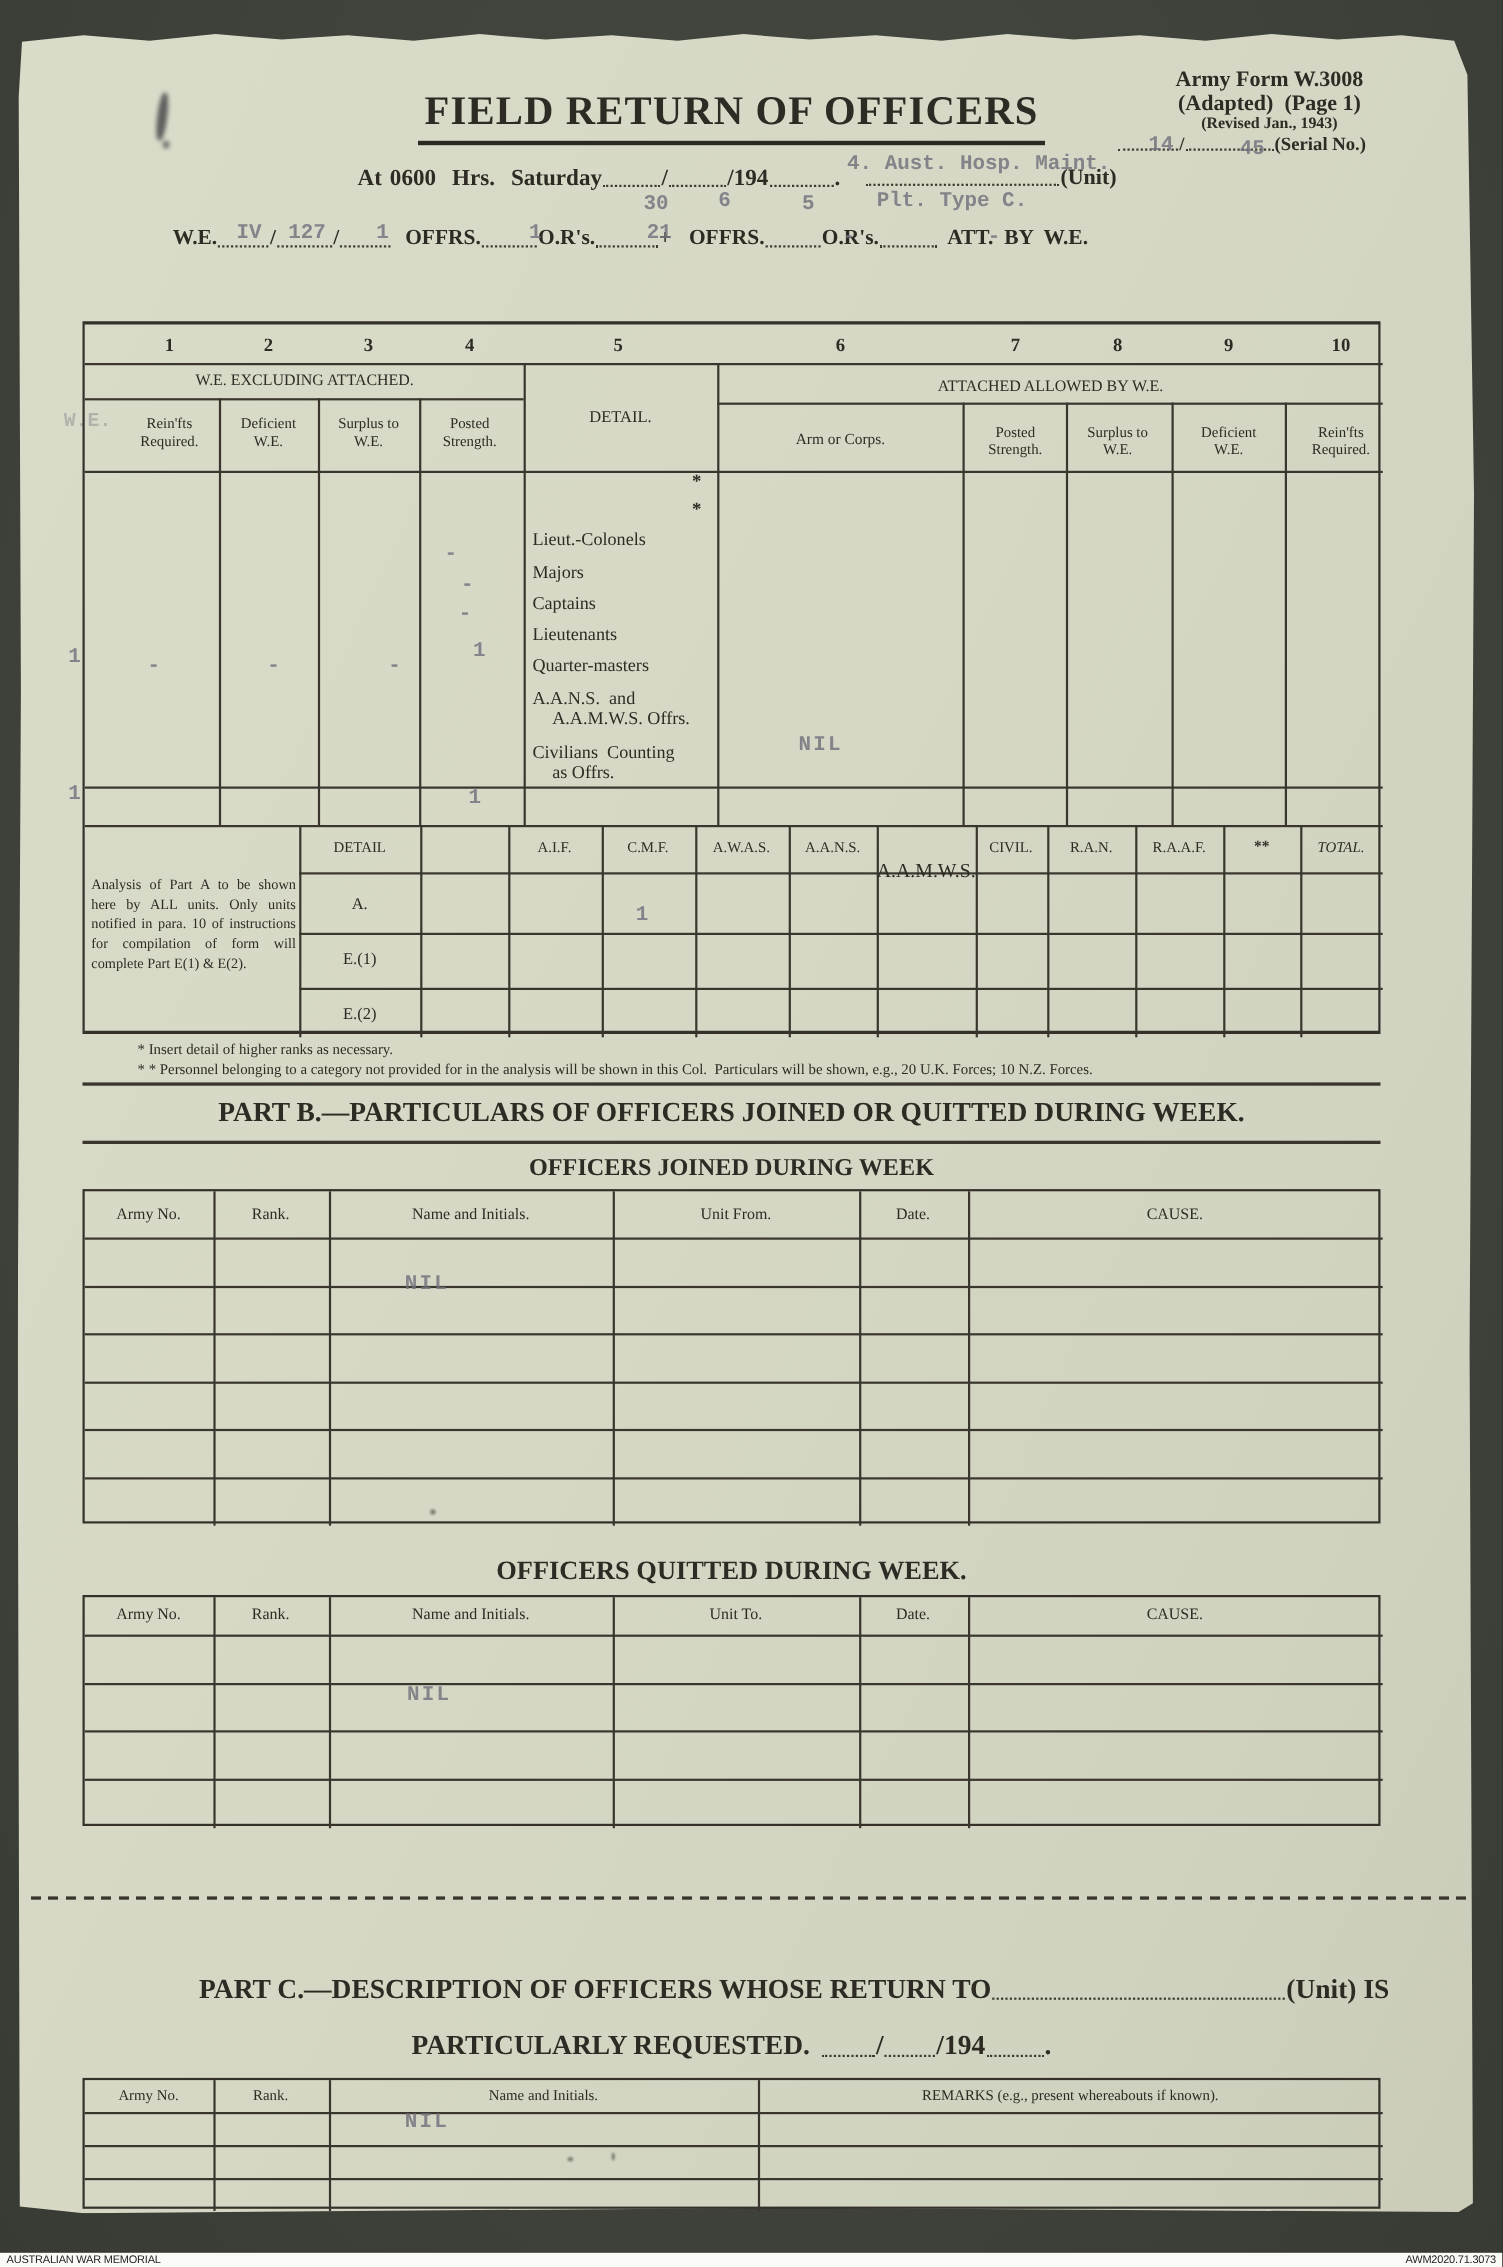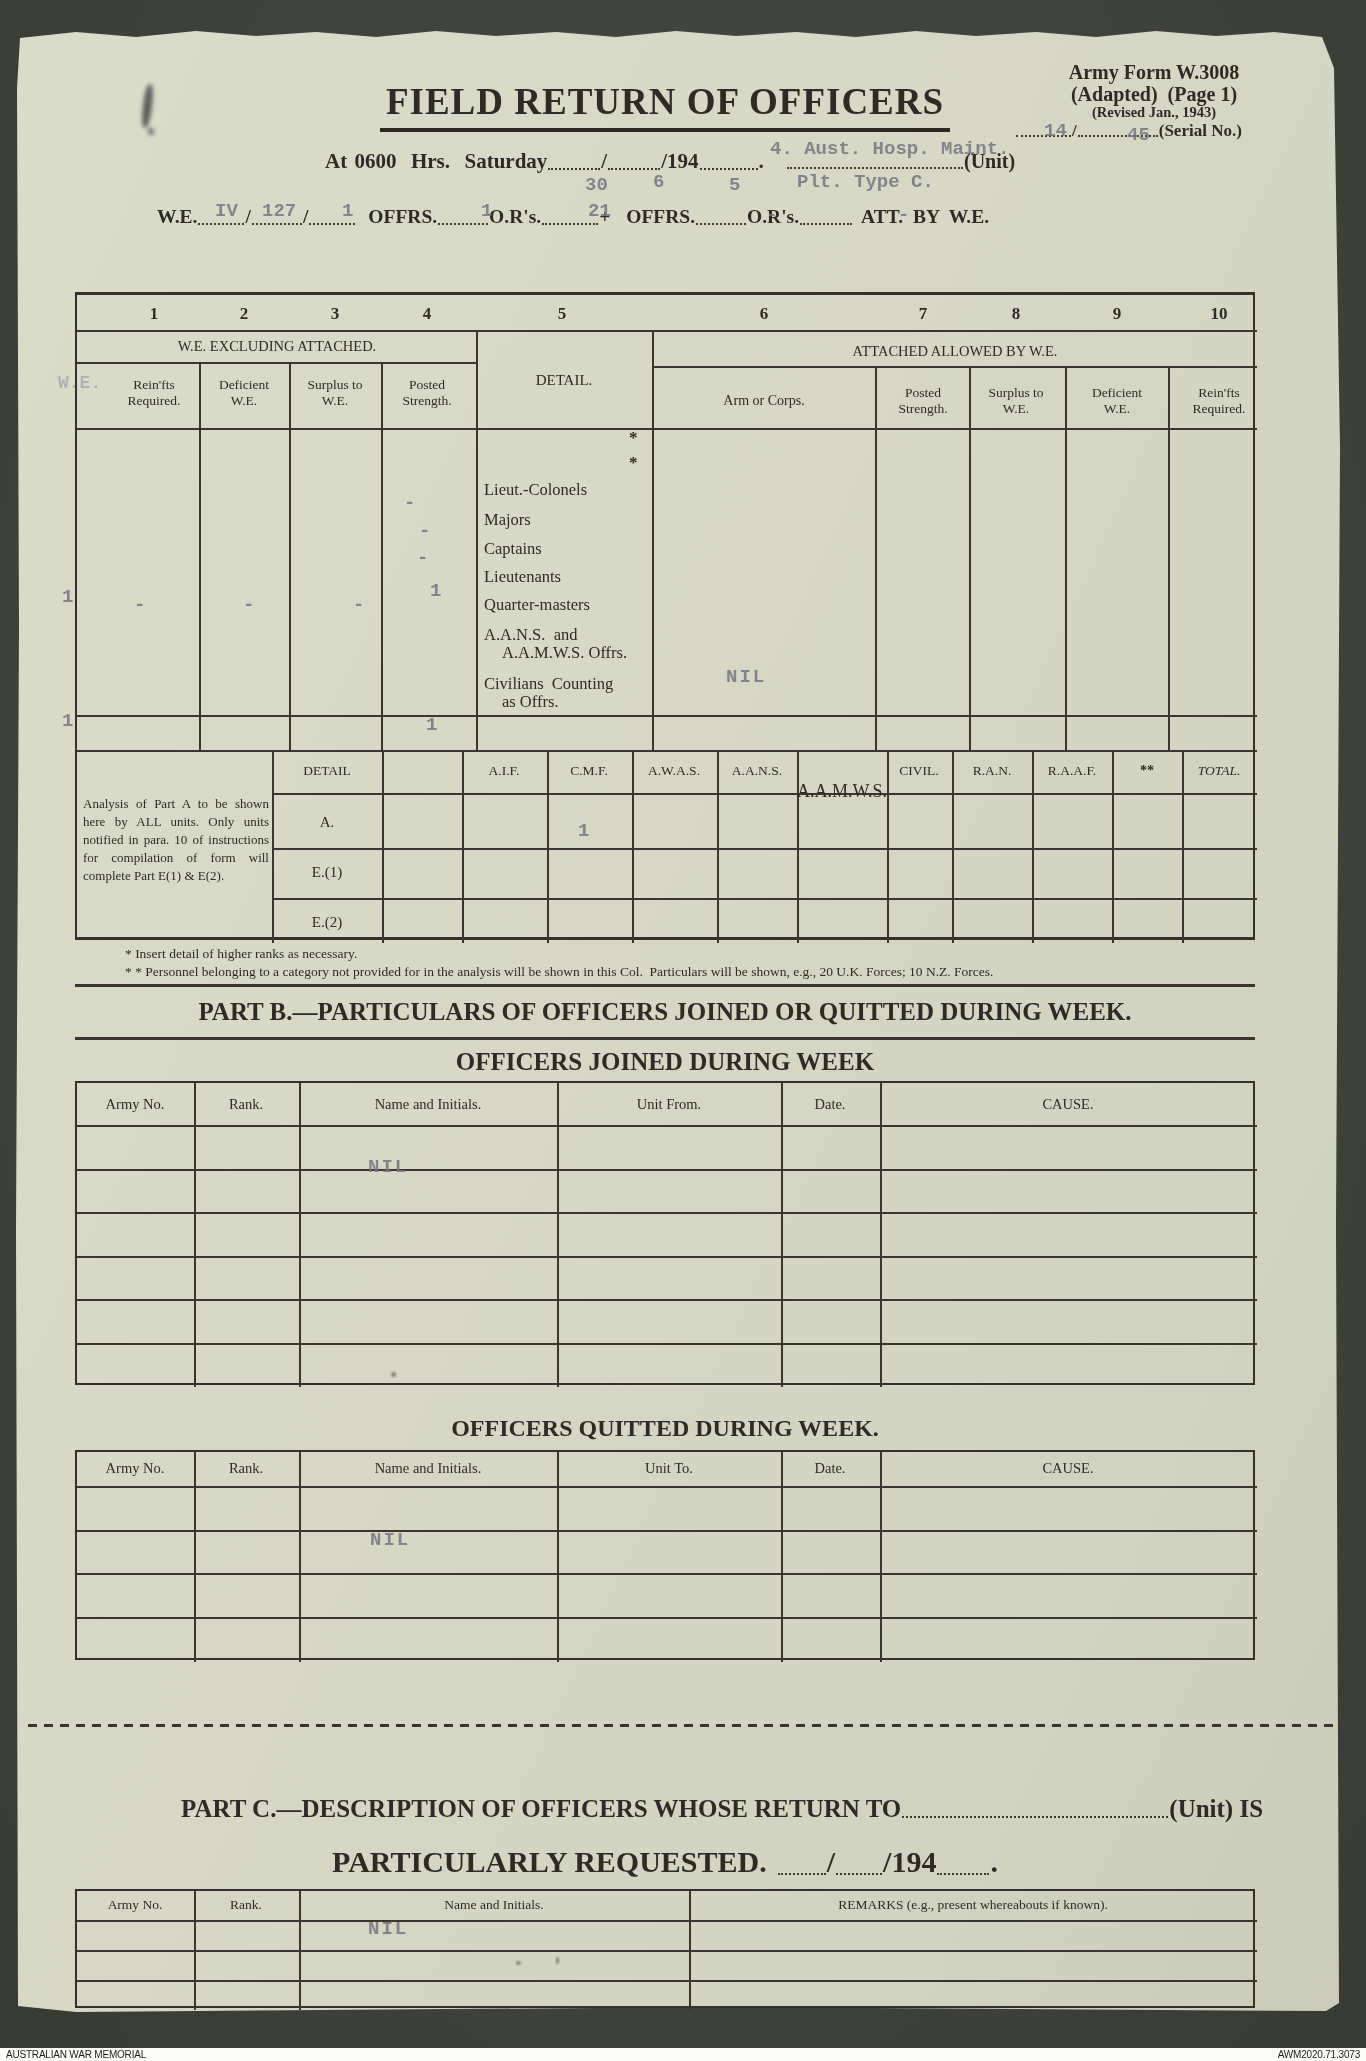--- a/index.html
+++ b/index.html
@@ -194,21 +194,21 @@
   <span class="typed" style="left:426px;top:716px;">1</span>
   <span class="typed" style="left:578px;top:822px;">1</span>
 
   <div class="txt" style="left:125px;top:946px;font-size:13.5px;">* Insert detail of higher ranks as necessary.</div>
   <div class="txt" style="left:125px;top:964px;font-size:13.5px;">* * Personnel belonging to a category not provided for in the analysis will be shown in this Col.  Particulars will be shown, e.g., 20 U.K. Forces; 10 N.Z. Forces.</div>
 
   <div class="hl" style="left:75px;top:984px;width:1180px;height:3px;"></div>
 
   <div class="abs c b" style="left:75px;top:998px;width:1180px;font-size:25px;white-space:pre;">PART B.—PARTICULARS OF OFFICERS JOINED OR QUITTED DURING WEEK.</div>
   <div class="hl" style="left:75px;top:1037px;width:1180px;height:3px;"></div>
-  <div class="abs c b" style="left:75px;top:1048px;width:1180px;font-size:25px;white-space:pre;">OFFICERS JOINED DURING WEEK</div>
+  <div class="abs c b" style="left:75px;top:1048px;width:1180px;font-size:22px;white-space:pre;">OFFICERS JOINED DURING WEEK</div>
 
   <div class="abs" style="left:75px;top:1081px;width:1180px;height:304px;border:2.4px solid #35312a;box-sizing:border-box;">
     <div class="lab" style="left:58px;top:13px;font-size:14.5px;">Army No.</div>
     <div class="lab" style="left:169px;top:13px;font-size:14.5px;">Rank.</div>
     <div class="lab" style="left:351px;top:13px;font-size:14.5px;">Name and Initials.</div>
     <div class="lab" style="left:592px;top:13px;font-size:14.5px;">Unit From.</div>
     <div class="lab" style="left:753px;top:13px;font-size:14.5px;">Date.</div>
     <div class="lab" style="left:991px;top:13px;font-size:14.5px;">CAUSE.</div>
     <div class="hl" style="top:42px;left:0;width:1180px;height:2.2px;"></div>
     <div class="hl" style="top:86px;left:0;width:1180px;"></div>
@@ -242,21 +242,21 @@
     <div class="vl" style="left:704px;top:0;height:210px;"></div>
     <div class="vl" style="left:803px;top:0;height:210px;"></div>
   </div>
   <span class="typed" style="left:370px;top:1531px;letter-spacing:2px;">NIL</span>
 
   <div class="abs" style="left:28px;top:1724px;width:1306px;height:3.2px;background:repeating-linear-gradient(to right,#39352c 0 9px,transparent 9px 16px);"></div>
 
   <div class="row b" style="left:181px;top:1796px;font-size:25px;">
     <span>PART C.—DESCRIPTION OF OFFICERS WHOSE RETURN TO</span><span class="dot" style="width:266px;margin-bottom:3px;"></span><span>(Unit) IS</span>
   </div>
-  <div class="row b" style="left:75px;top:1847px;width:1180px;justify-content:center;font-size:30px;">
+  <div class="row b" style="left:75px;top:1847px;width:1180px;justify-content:center;font-size:25px;">
     <span>PARTICULARLY REQUESTED.</span><span style="width:10px;"></span><span class="dot" style="width:48px;"></span><span>/</span><span class="dot" style="width:46px;"></span><span>/194</span><span class="dot" style="width:52px;"></span><span>.</span>
   </div>
 
   <div class="abs" style="left:75px;top:1889px;width:1180px;height:119px;border:2.4px solid #35312a;box-sizing:border-box;">
     <div class="lab" style="left:58px;top:6px;font-size:13.5px;">Army No.</div>
     <div class="lab" style="left:169px;top:6px;font-size:13.5px;">Rank.</div>
     <div class="lab" style="left:417px;top:6px;font-size:13.5px;">Name and Initials.</div>
     <div class="lab" style="left:896px;top:6px;font-size:13.5px;">REMARKS (e.g., present whereabouts if known).</div>
     <div class="hl" style="top:29px;left:0;width:1180px;height:2.2px;"></div>
     <div class="hl" style="top:59px;left:0;width:1180px;"></div>

